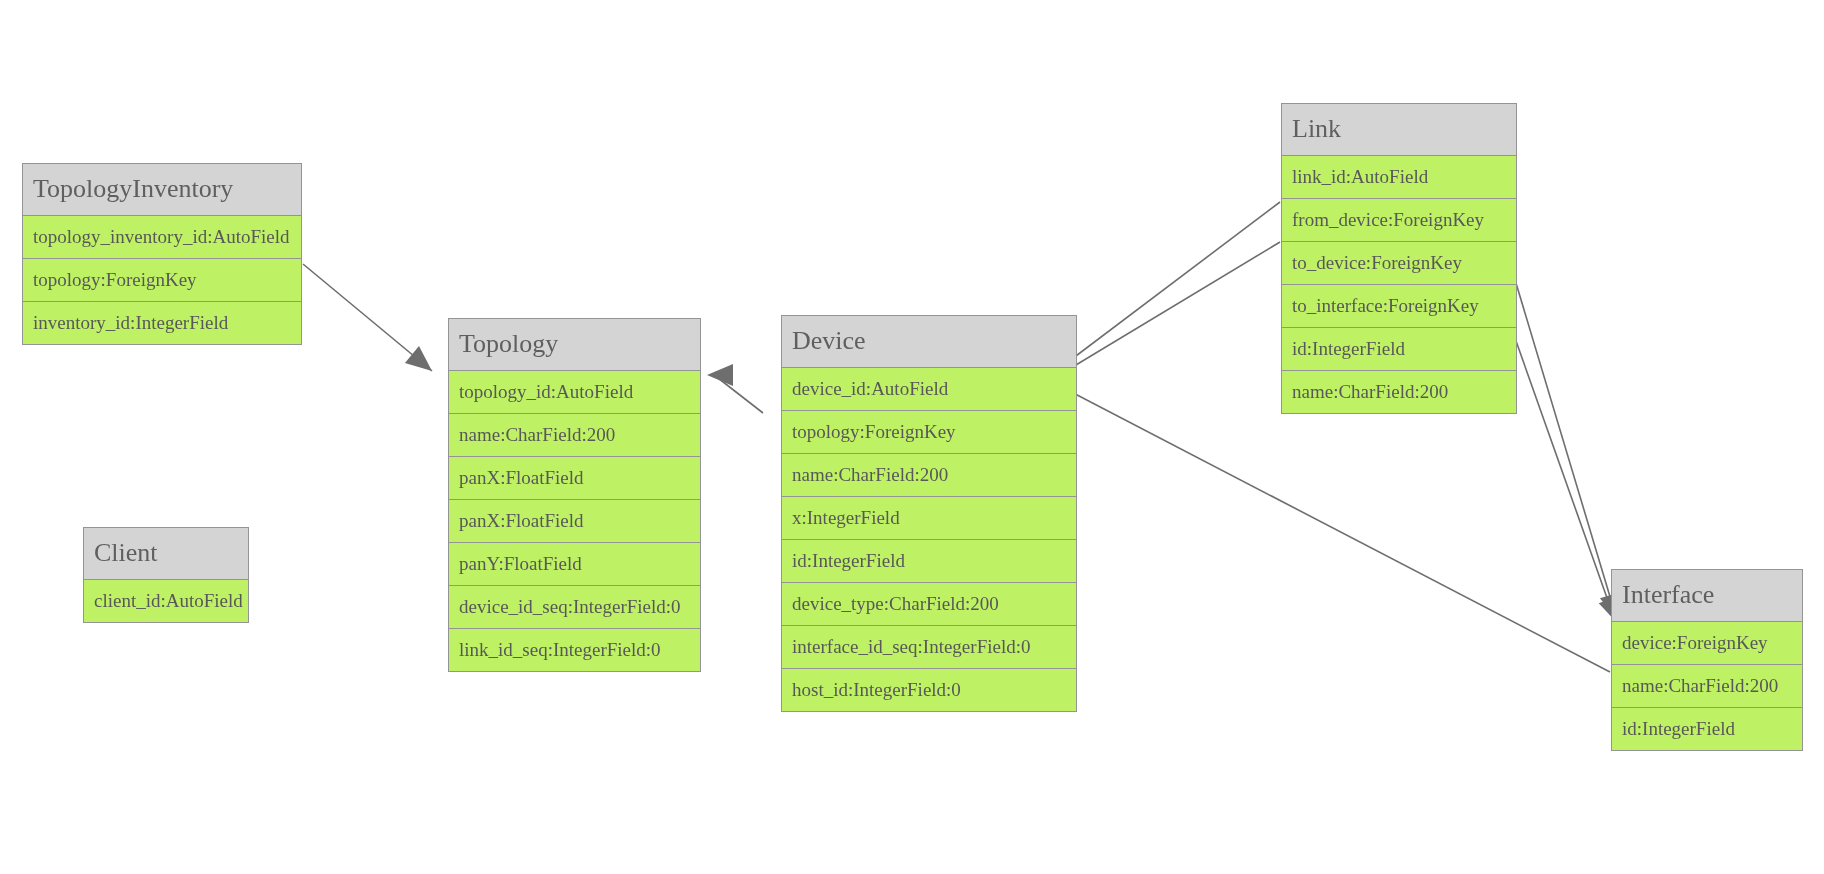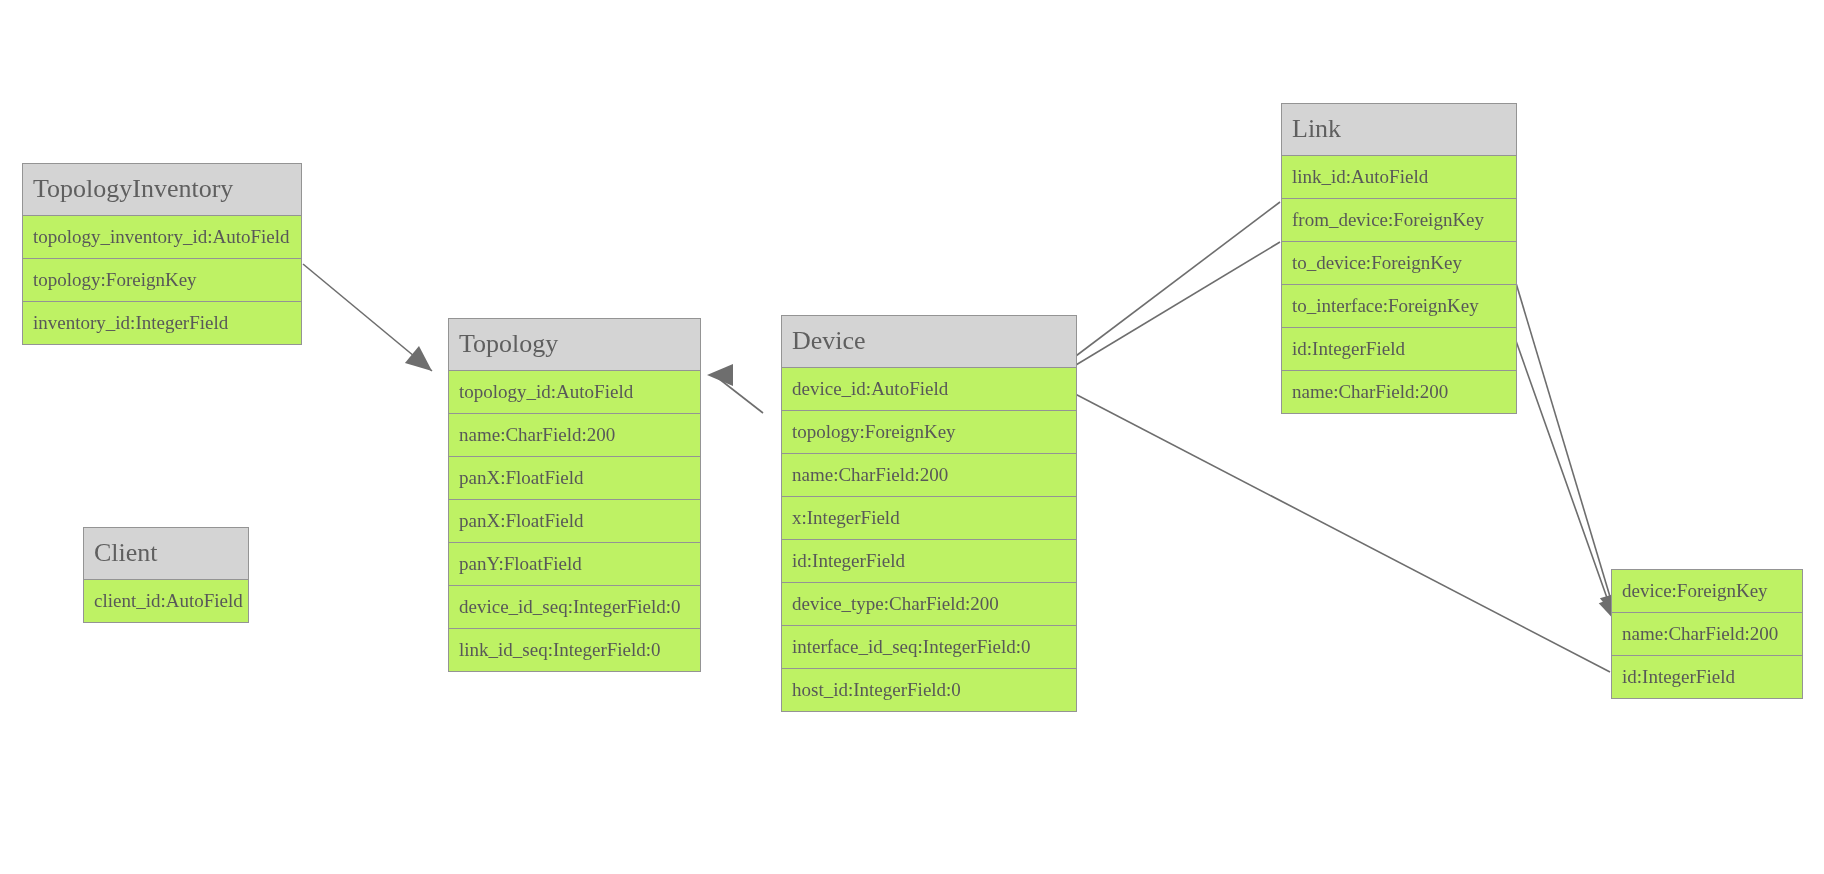--- a/index.html
+++ b/index.html
@@ -128,19 +128,20 @@
       <div class="entity" style="left: 1281px; top: 103px; width: 236px;">
         <div class="entity-title">Link</div>
         <div class="entity-field">link_id:AutoField</div>
         <div class="entity-field">from_device:ForeignKey</div>
         <div class="entity-field">to_device:ForeignKey</div>
         <div class="entity-field">to_interface:ForeignKey</div>
         <div class="entity-field">id:IntegerField</div>
         <div class="entity-field">name:CharField:200</div>
       </div>
       <div class="entity" style="left: 1611px; top: 569px; width: 192px;">
+        <div class="entity-title">Interface</div>
         <div class="entity-field">device:ForeignKey</div>
         <div class="entity-field">name:CharField:200</div>
         <div class="entity-field">id:IntegerField</div>
       </div>
     </div>
 
 </div>
 
 </body></html>

